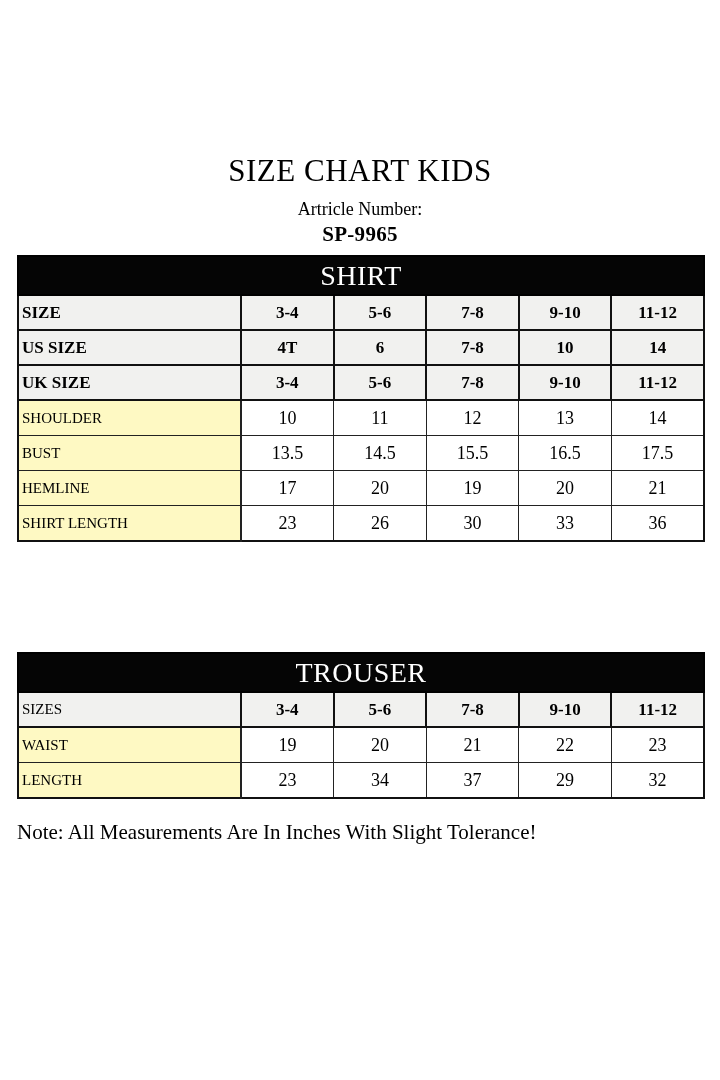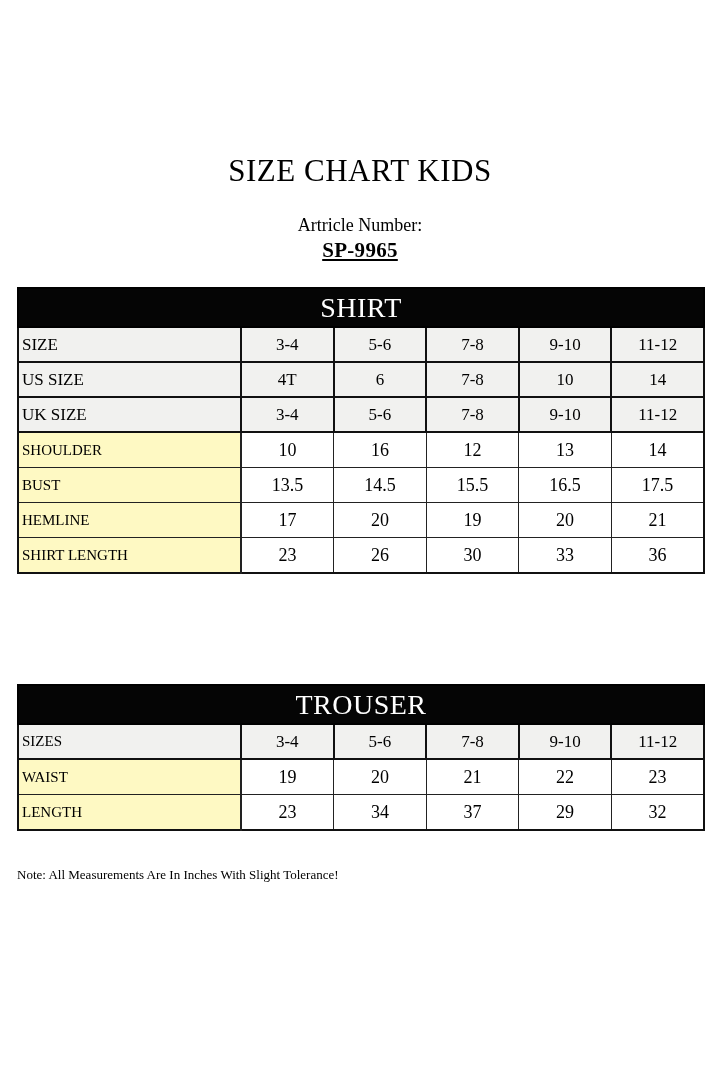--- a/index.html
+++ b/index.html
@@ -22,59 +22,58 @@
   }
   .page-title {
     margin: 0;
     padding-top: 153px;
     text-align: center;
     font-size: 31px;
     font-weight: 400;
     letter-spacing: 0.5px;
   }
   .article-label {
-    margin-top: 26px;
+    margin-top: 10px;
     text-align: center;
     font-size: 18px;
   }
   .article-number {
     margin-top: 2px;
     text-align: center;
     font-size: 21px;
     font-weight: bold;
     letter-spacing: 0.3px;
-    text-decoration: underline;
   }
   table.chart {
     border-collapse: collapse;
     table-layout: fixed;
     width: 686px;
     margin-left: 17px;
     border: 2px solid #111111;
   }
-  table.shirt { margin-top: 24px; }
+  table.shirt { margin-top: 8px; }
   table.trouser { margin-top: 110px; }
   col.label-col { width: 223px; }
   col.val-col { width: 92.6px; }
   tr.band td {
     background: #050505;
     color: #ffffff;
     text-align: center;
     font-size: 28px;
     height: 37px;
     padding: 0;
     border: 2px solid #000000;
     letter-spacing: 0.5px;
   }
   tr.size-row td {
     background: #f1f1ef;
     border: 2px solid #111111;
     height: 33px;
     font-size: 17px;
-    font-weight: normal;
+    font-weight: bold;
     text-align: center;
     padding: 0;
   }
   tr.measure-row td {
     border: 1px solid #222222;
     height: 34px;
     font-size: 18px;
     text-align: center;
     background: #ffffff;
     padding: 0;
@@ -87,22 +86,22 @@
   tr.measure-row td.lbl {
     background: #fef9c3;
     font-size: 15px;
     font-weight: normal;
   }
   tr.label-regular td.lbl {
     font-weight: normal;
     font-size: 15px;
   }
   .note {
-    margin: 36px 0 0 17px;
-    font-size: 13px;
+    margin: 21px 0 0 17px;
+    font-size: 21px;
   }
 </style>
 </head>
 <body>
 
 <div class="page">
 
   <h1 class="page-title">SIZE CHART KIDS</h1>
 
   <div class="article-label">Artricle Number:</div>
@@ -141,21 +140,21 @@
         <td class="lbl">UK SIZE</td>
         <td>3-4</td>
         <td>5-6</td>
         <td>7-8</td>
         <td>9-10</td>
         <td>11-12</td>
       </tr>
       <tr class="measure-row">
         <td class="lbl">SHOULDER</td>
         <td>10</td>
-        <td>16</td>
+        <td>11</td>
         <td>12</td>
         <td>13</td>
         <td>14</td>
       </tr>
       <tr class="measure-row">
         <td class="lbl">BUST</td>
         <td>13.5</td>
         <td>14.5</td>
         <td>15.5</td>
         <td>16.5</td>

